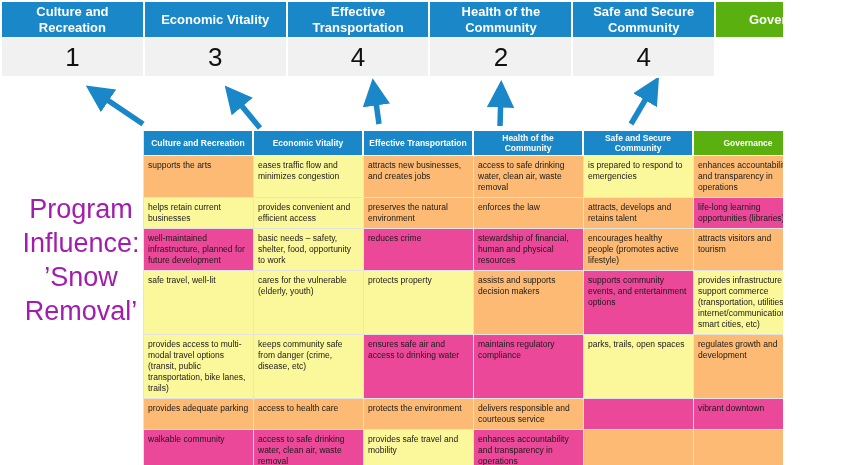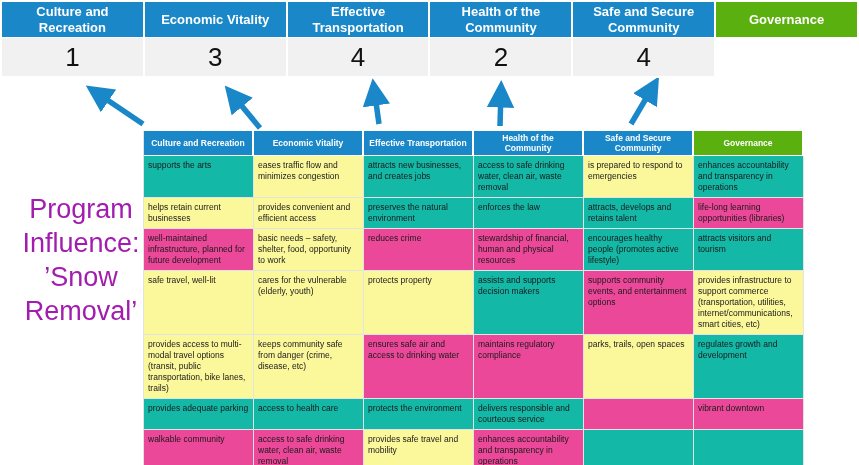--- a/index.html
+++ b/index.html
@@ -1,20 +1,20 @@
 <!DOCTYPE html>
 <html><head>
 <meta charset="utf-8">
 <style>
   * { margin: 0; padding: 0; box-sizing: border-box; }
   html, body { background: #ffffff; }
   body { font-family: "Liberation Sans", sans-serif; }
   .slide {
     position: relative;
-    width: 859px;
+    width: 783px;
     height: 465px;
     background: #ffffff;
     overflow: hidden;
   }
 
   
   .scoreboard {
     position: absolute;
     left: 2px; top: 2px;
     width: 855px;
@@ -94,21 +94,21 @@
   .m-head.green { background: #5AB00E; }
   .m-cell {
     font-size: 8.5px;
     line-height: 11px;
     color: #1a1a1a;
     padding: 4px 4px;
     border-right: 1px solid #E3E3E3;
     border-bottom: 1px solid #E3E3E3;
     min-height: 26px;
   }
-  .bg-white  { background: #14b8a6; }
+  .bg-white  { background: #fdba74; }
   .bg-gray   { background: #ec4899; }
   .bg-yellow { background: #FBF79B; }
 </style>
 </head>
 <body>
 
 <div class="slide">
 
   <div class="scoreboard">
     <div class="sb-headers" id="sb-headers">

